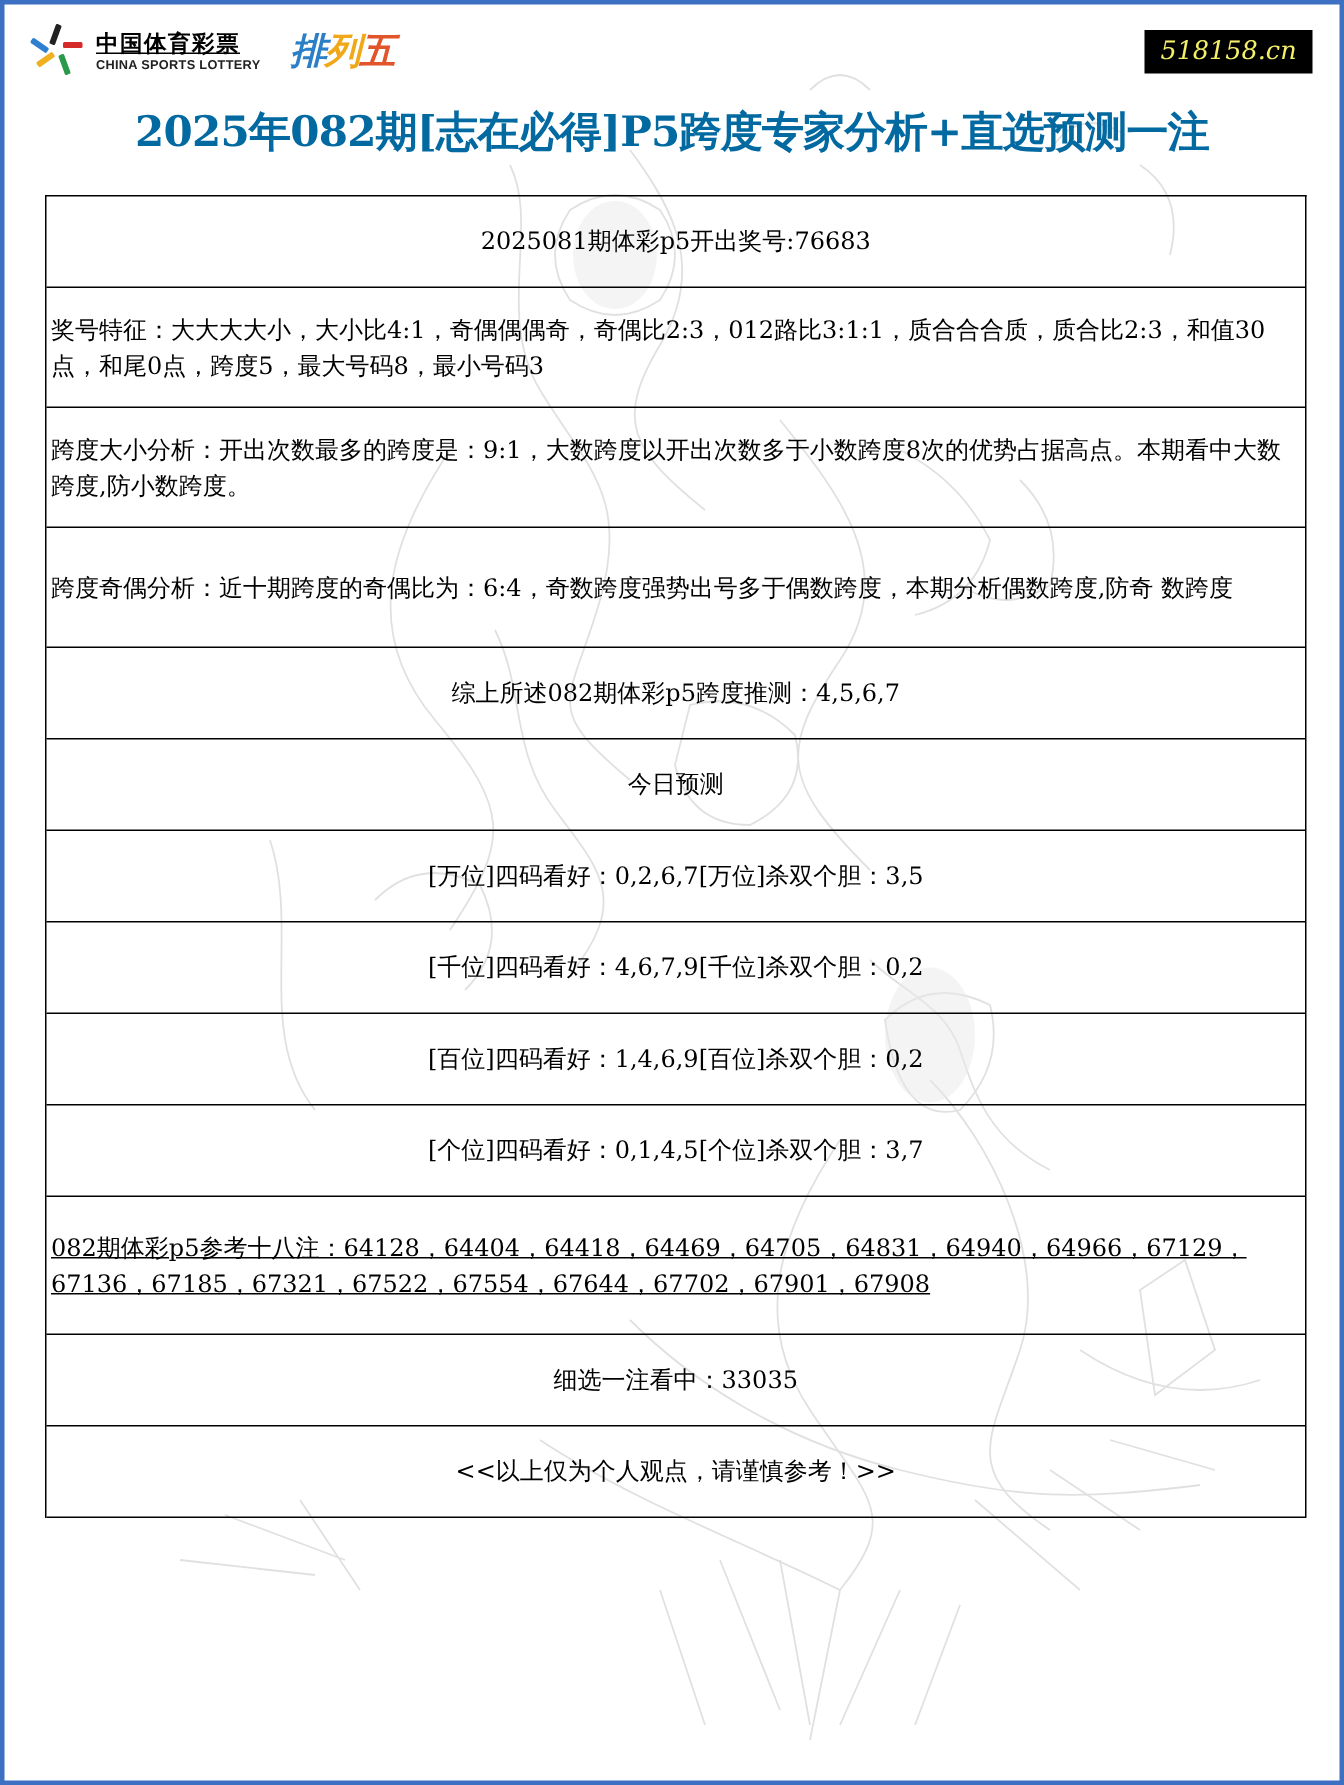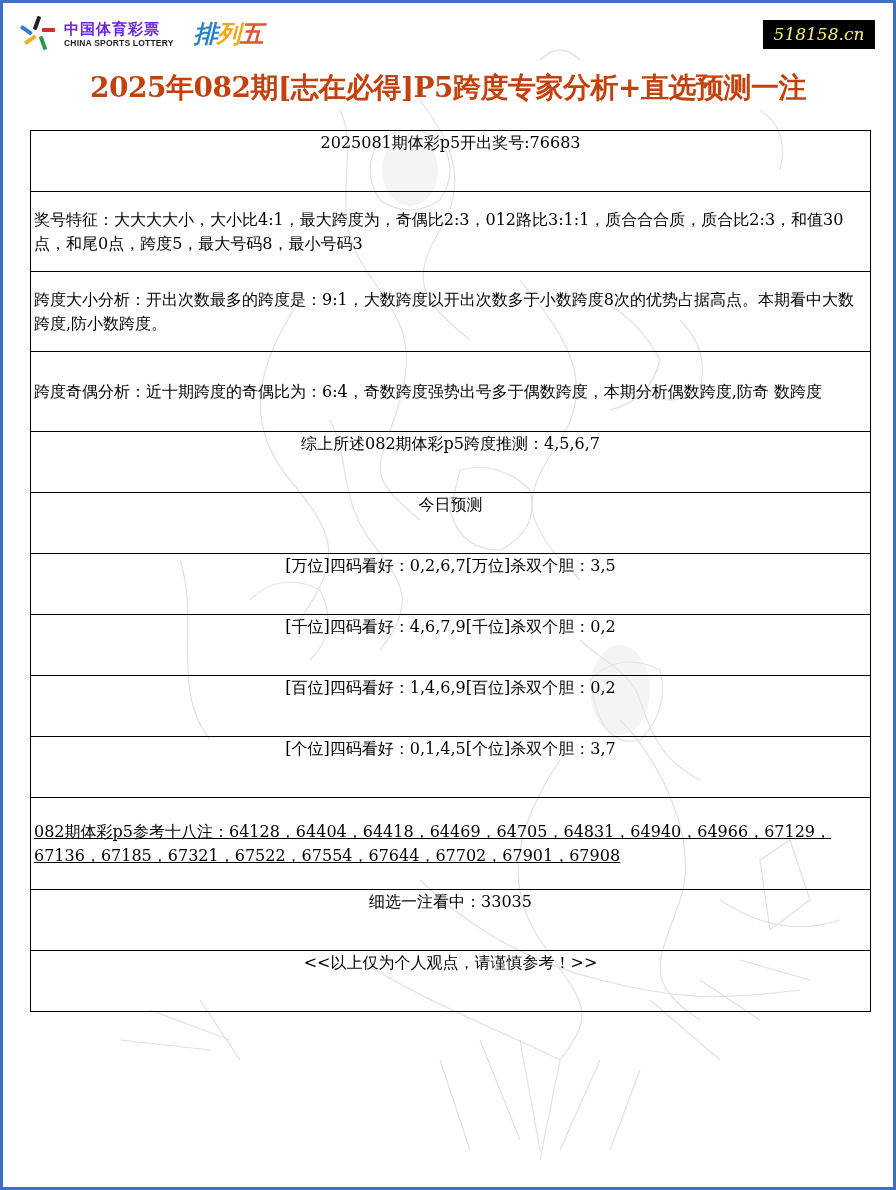--- a/index.html
+++ b/index.html
@@ -7,39 +7,39 @@
     body { font-family: "DejaVu Serif", "Liberation Serif", serif; color: #000; position: relative; }
     .frame {
       position: absolute; left: 0; top: 0; width: 896px; height: 1190px;
       border: 3px solid #3d6fc2; border-top-width: 3px; pointer-events: none; z-index: 5;
     }
     .bg-art { position: absolute; left: 0; top: 0; width: 896px; height: 1190px; z-index: 0; opacity: 0.55; }
     .header { position: absolute; left: 0; top: 0; width: 896px; height: 60px; z-index: 2; }
     .logo { position: absolute; left: 18px; top: 14px; height: 40px; display: flex; align-items: center; }
     .logo-mark { width: 42px; height: 40px; position: relative; }
     .logo-text { margin-left: 4px; display: flex; flex-direction: column; justify-content: center; }
-    .logo-cn { font-family: "DejaVu Sans", "Liberation Sans", sans-serif; font-size: 15px; font-weight: bold; color: #6d28d9; letter-spacing: 1px; line-height: 17px; }
+    .logo-cn { font-family: "DejaVu Sans", "Liberation Sans", sans-serif; font-size: 15px; font-weight: bold; color: #000000; letter-spacing: 1px; line-height: 17px; text-decoration: underline; }
     .logo-en { font-family: "Liberation Sans", "DejaVu Sans", sans-serif; font-size: 8.5px; font-weight: bold; color: #222; line-height: 10px; letter-spacing: 0.2px; text-align: center; }
     .logo-p5 { margin-left: 20px; font-family: "DejaVu Sans", "Liberation Sans", sans-serif; font-size: 24px; font-weight: bold; font-style: italic; letter-spacing: -1px; line-height: 40px; }
     .logo-p5 .c1 { color: #2a7fc7; }
     .logo-p5 .c2 { color: #f0a818; }
     .logo-p5 .c3 { color: #e2542a; }
     .site-badge {
       position: absolute; left: 763px; top: 20px; width: 112px; height: 29px;
       background: #000; color: #f4f06a; font-family: "DejaVu Serif", "Liberation Serif", serif;
       font-size: 17px; line-height: 29px; text-align: center; font-style: italic;
     }
     .title {
       position: absolute; left: 0; top: 66px; width: 896px; text-align: center; z-index: 2;
-      font-family: "DejaVu Serif", "Liberation Serif", serif; font-size: 28px; color: #c2410c; line-height: 44px;
+      font-family: "DejaVu Serif", "Liberation Serif", serif; font-size: 28px; color: #0369a1; line-height: 44px;
       letter-spacing: -0.5px;
     }
     .table { position: absolute; left: 30px; top: 130px; width: 841px; z-index: 2; border: 1px solid #000; border-bottom: none; }
     .row { border-bottom: 1px solid #000; font-size: 16px; line-height: 24px; }
-    .row.center { height: 61px; display: flex; align-items: flex-start; justify-content: center; text-align: center; }
+    .row.center { height: 61px; display: flex; align-items: center; justify-content: center; text-align: center; }
     .row.left { height: 80px; display: flex; align-items: center; padding: 0 4px 0 3px; }
     .row.left.tall { height: 92px; text-decoration: underline; }
     .row.left span { display: block; width: 100%; }
   </style>
 </head>
 <body>
 
 <svg class="bg-art" viewBox="0 0 896 1190" xmlns="http://www.w3.org/2000/svg">
   <g fill="none" stroke="#c8c8c8" stroke-width="1.2">
     <path d="M340 110 C 360 150, 330 210, 360 260 S 420 330, 400 400 S 360 470, 420 520"></path>
@@ -96,21 +96,21 @@
   <div class="site-badge">518158.cn</div>
 </div>
 
 <h1 class="title">2025年082期[志在必得]P5跨度专家分析+直选预测一注</h1>
 
 <div class="table">
   <div class="row center">
       <span>2025081期体彩p5开出奖号:76683</span>
     </div>
   <div class="row left">
-      <span>奖号特征：大大大大小，大小比4:1，最大跨度为，奇偶比2:3，012路比3:1:1，质合合合质，质合比2:3，和值30点，和尾0点，跨度5，最大号码8，最小号码3</span>
+      <span>奖号特征：大大大大小，大小比4:1，奇偶偶偶奇，奇偶比2:3，012路比3:1:1，质合合合质，质合比2:3，和值30点，和尾0点，跨度5，最大号码8，最小号码3</span>
     </div>
   <div class="row left">
       <span>跨度大小分析：开出次数最多的跨度是：9:1，大数跨度以开出次数多于小数跨度8次的优势占据高点。本期看中大数跨度,防小数跨度。</span>
     </div>
   <div class="row left">
       <span>跨度奇偶分析：近十期跨度的奇偶比为：6:4，奇数跨度强势出号多于偶数跨度，本期分析偶数跨度,防奇 数跨度</span>
     </div>
   <div class="row center">
       <span>综上所述082期体彩p5跨度推测：4,5,6,7</span>
     </div>

